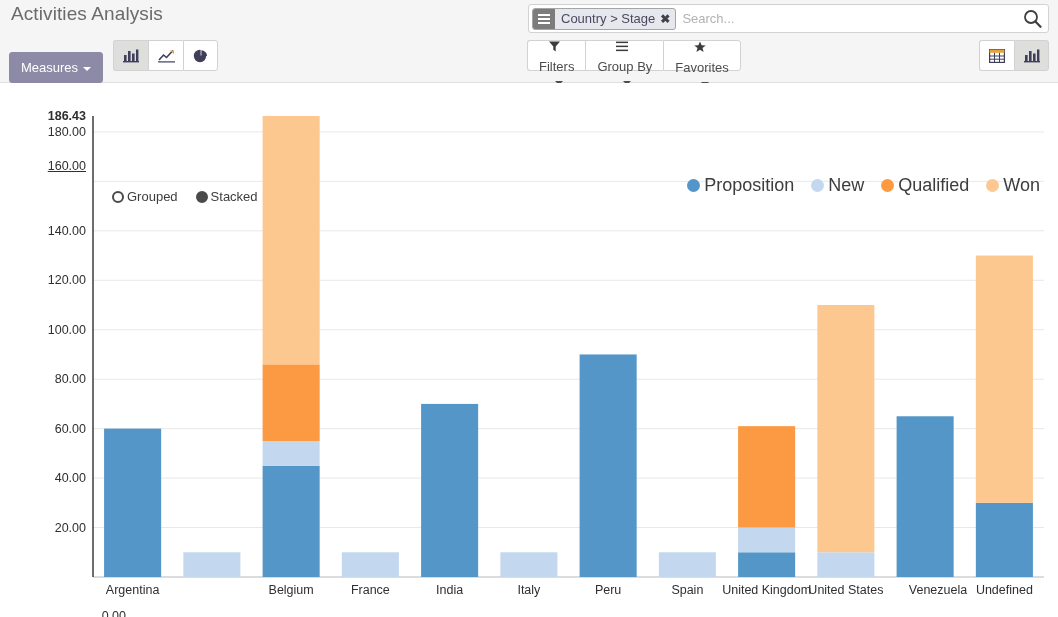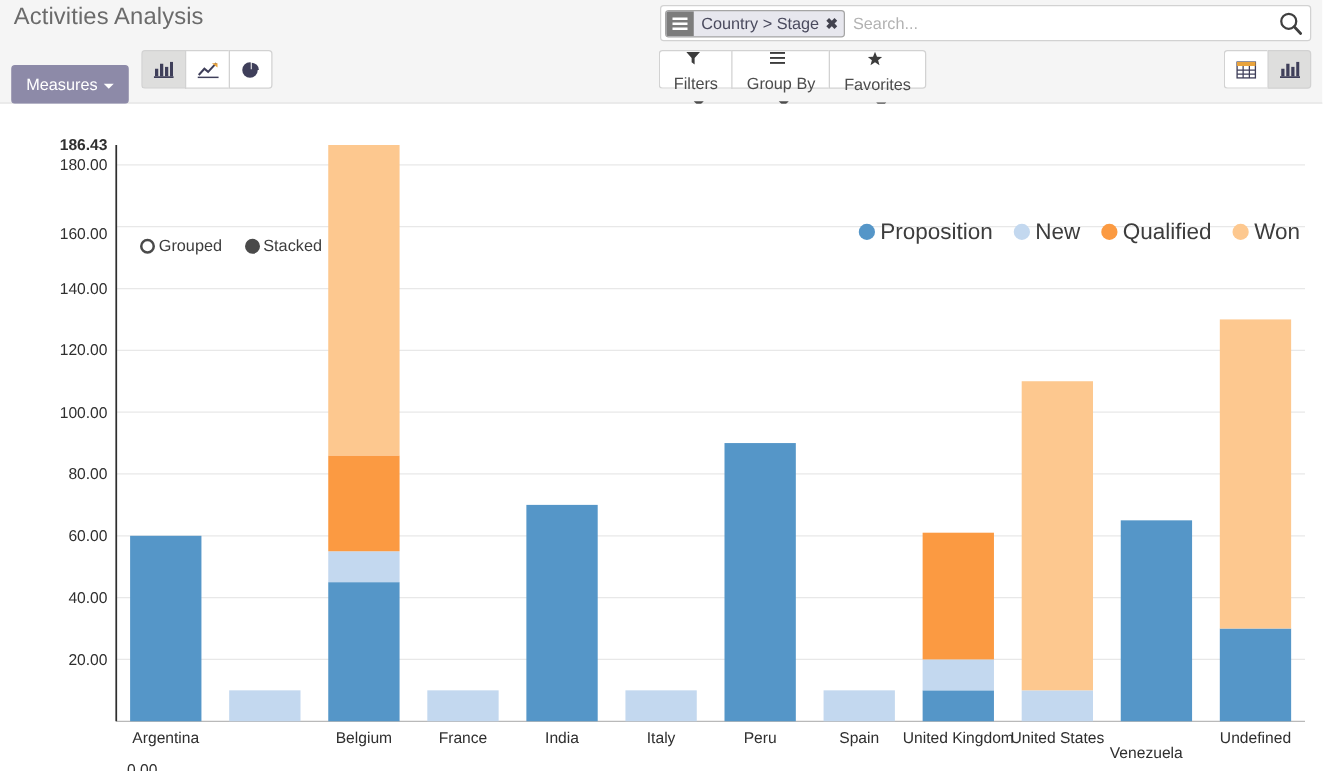--- a/index.html
+++ b/index.html
@@ -419,29 +419,29 @@
     </svg>
   <div id="tick-layer">
       <div class="ytick" style="top: 494px; width: 86px; right: 932px; margin-top: 39px;">0.00</div>
       <div class="ytick" style="top: 444.544px; width: 86px; right: 972px;">20.00</div>
       <div class="ytick" style="top: 395.089px; width: 86px; right: 972px;">40.00</div>
       <div class="ytick" style="top: 345.633px; width: 86px; right: 972px;">60.00</div>
       <div class="ytick" style="top: 296.178px; width: 86px; right: 972px;">80.00</div>
       <div class="ytick" style="top: 246.722px; width: 86px; right: 972px;">100.00</div>
       <div class="ytick" style="top: 197.267px; width: 86px; right: 972px;">120.00</div>
       <div class="ytick" style="top: 147.811px; width: 86px; right: 972px;">140.00</div>
-      <div class="ytick" style="top: 104px; width: 86px; right: 972px;">160.00</div>
+      <div class="ytick" style="top: 83px; width: 86px; right: 972px; text-decoration: underline;">160.00</div>
       <div class="ytick" style="top: 48.9px; width: 86px; right: 972px;">180.00</div>
       <div class="ytick max" style="top: 33px; right: 972px;">186.43</div>
       <div class="xtick" style="left: 132.625px; top: 500px;">Argentina</div>
       <div class="xtick" style="left: 211.875px; top: 525px; margin-top: 21px;">Australia</div>
       <div class="xtick" style="left: 291.125px; top: 500px;">Belgium</div>
       <div class="xtick" style="left: 370.375px; top: 500px;">France</div>
       <div class="xtick" style="left: 449.625px; top: 500px;">India</div>
       <div class="xtick" style="left: 528.875px; top: 500px;">Italy</div>
       <div class="xtick" style="left: 608.125px; top: 500px;">Peru</div>
       <div class="xtick" style="left: 687.375px; top: 500px;">Spain</div>
       <div class="xtick" style="left: 766.625px; top: 500px;">United Kingdom</div>
       <div class="xtick" style="left: 845.875px; top: 500px;">United States</div>
-      <div class="xtick" style="left: 917px; top: 500px; margin-top: 12px;">Venezuela</div>
+      <div class="xtick" style="left: 938px; top: 500px;">Venezuela</div>
       <div class="xtick" style="left: 1004.38px; top: 500px;">Undefined</div>
     </div>
 </div>
 
 </body></html>

